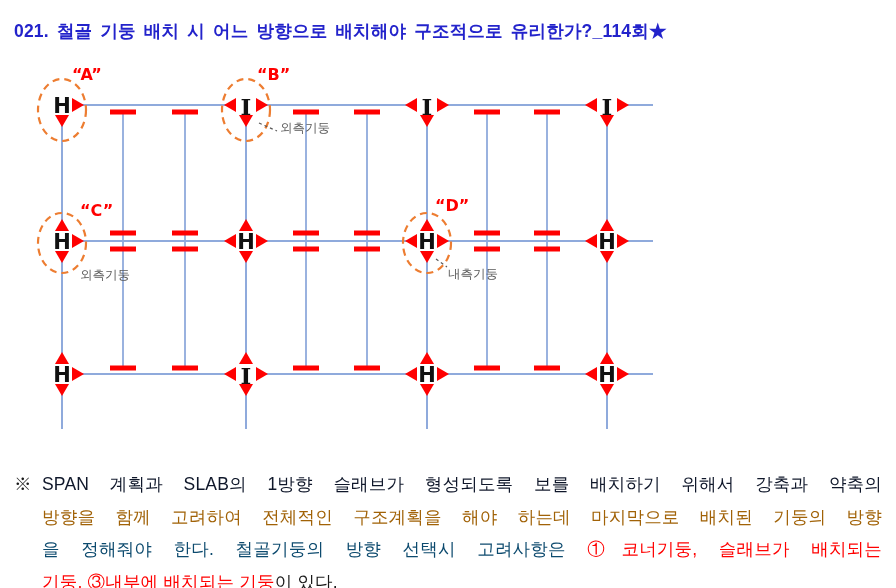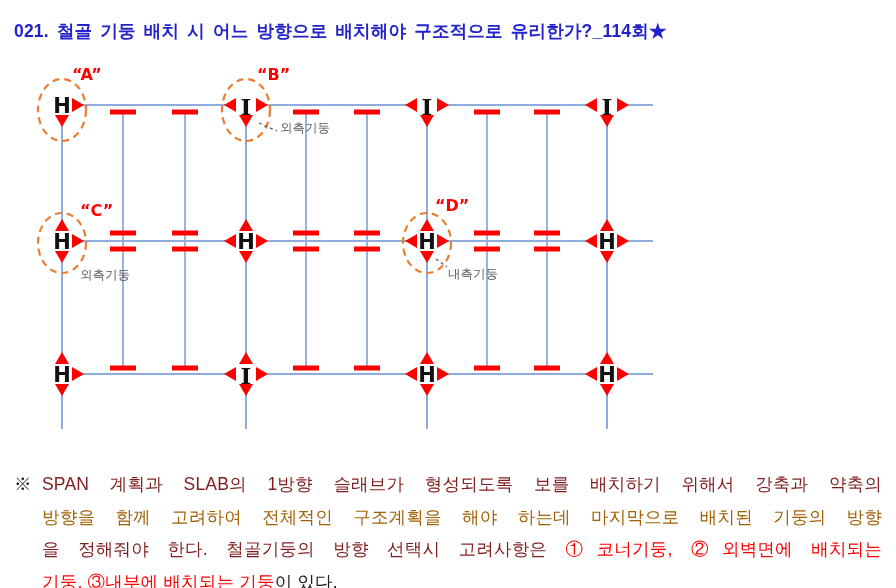--- a/index.html
+++ b/index.html
@@ -143,20 +143,20 @@
       <line x1="259" y1="123" x2="277" y2="131" stroke="#595959" stroke-width="1.2" stroke-dasharray="3 3"></line>
       <text x="280" y="132" fill="#595959" font-size="12.5" font-family="&quot;Liberation Sans&quot;,sans-serif">외측기둥</text>
       <text x="80" y="279" fill="#595959" font-size="12.5" font-family="&quot;Liberation Sans&quot;,sans-serif">외측기둥</text>
       <line x1="436" y1="259" x2="447" y2="267" stroke="#595959" stroke-width="1.2" stroke-dasharray="3 3"></line>
       <text x="448" y="278" fill="#595959" font-size="12.5" font-family="&quot;Liberation Sans&quot;,sans-serif">내측기둥</text>
     </svg>
 
   <div class="note">
     <span class="marker">※</span>
     <div class="lines" id="note-lines">
-        <div class="line just"><span style="color: #7f1d1d; margin-top: 28px;">SPAN 계획과 SLAB의 1방향 슬래브가 형성되도록 보를 배치하기 위해서 강축과 약축의</span></div>
+        <div class="line just"><span style="color: #0f172a; margin-top: 28px;">SPAN 계획과 SLAB의 1방향 슬래브가 형성되도록 보를 배치하기 위해서 강축과 약축의</span></div>
         <div class="line just"><span style="color: #a16207;">방향을 함께 고려하여 전체적인 구조계획을 해야 하는데 마지막으로 배치된 기둥의 방향</span></div>
-        <div class="line just"><span style="color: #7f1d1d;">을 정해줘야 한다. 철골기둥의 방향 선택시 고려사항은 </span><span style="color: rgb(255, 0, 0);">①코너기둥, ②외벽면에 배치되는</span></div>
+        <div class="line just"><span style="color: #0c4a6e;">을 정해줘야 한다. 철골기둥의 방향 선택시 고려사항은 </span><span style="color: rgb(255, 0, 0);">①코너기둥, 슬래브가 배치되는</span></div>
         <div class="line"><span style="color: rgb(255, 0, 0);">기둥, ③내부에 배치되는 기둥</span><span style="color: rgb(26, 26, 26);">이 있다.</span></div>
       </div>
   </div>
 
 </div>
 
 </body></html>

